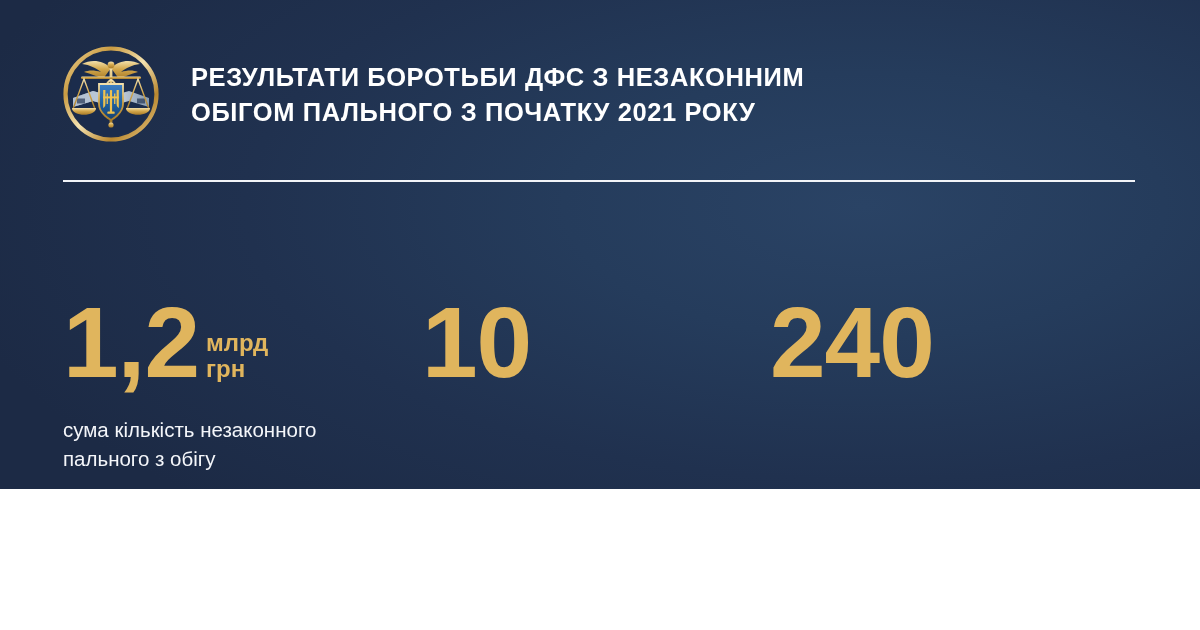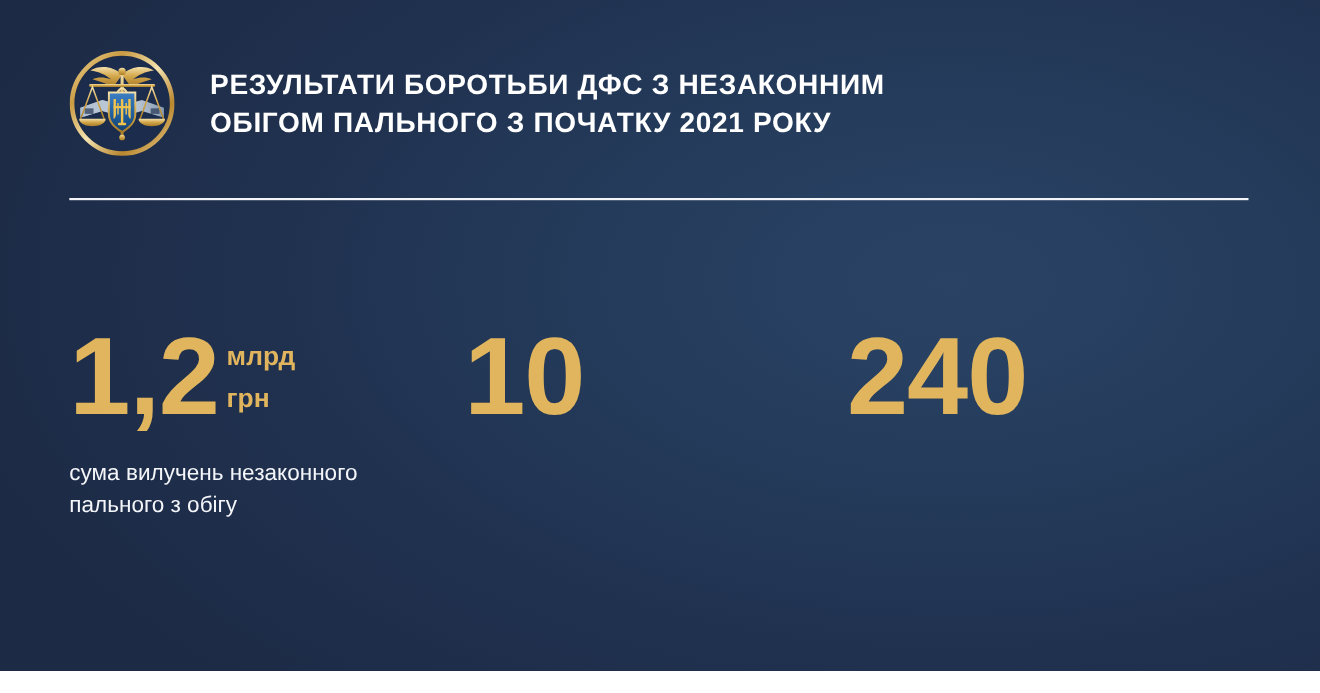--- a/index.html
+++ b/index.html
@@ -6,21 +6,21 @@
   * { margin:0; padding:0; box-sizing:border-box; }
 
   html, body {
     width:1200px; height:630px;
     overflow:hidden;
     font-family:"Liberation Sans", sans-serif;
   }
 
   #poster {
     position:relative;
-    width:1200px; height:610px;
+    width:1200px; height:489px;
     background-color:#1d2c49;
     background-image:
       radial-gradient(ellipse 78% 85% at 72% 42%, #2a4365 0%, #253c5c 32%, #20314f 66%, #1c2a45 100%);
     overflow:hidden;
   }
 
   
   #header {
     position:absolute;
     left:63px; top:46px;
@@ -82,21 +82,21 @@
     color:#e0b55d;
     font-size:100px;
     font-weight:bold;
     line-height:92px;
     letter-spacing:-1px;
   }
   .stat-unit {
     color:#e0b55d;
     font-size:24px;
     font-weight:bold;
-    line-height:38px;
+    line-height:26px;
     margin-left:7px;
     padding-bottom:6px;
     white-space:pre-line;
   }
 
   .stat-caption {
     margin-top:27px;
     color:#f4f6fa;
     font-size:20.5px;
     font-weight:normal;
@@ -190,21 +190,21 @@
   <div id="divider"></div>
 
   <div id="stats">
 
     <div class="stat stat-1">
       <div class="stat-value-row">
         <span class="stat-number">1,2</span>
         <span class="stat-unit">млрд
 грн</span>
       </div>
-      <div class="stat-caption">сума вилучень незаконного
+      <div class="stat-caption">сума кількість незаконного
 пального з обігу</div>
     </div>
 
     <div class="stat stat-2">
       <div class="stat-value-row">
         <span class="stat-number">10</span>
         <span class="stat-unit"></span>
       </div>
     </div>
 

